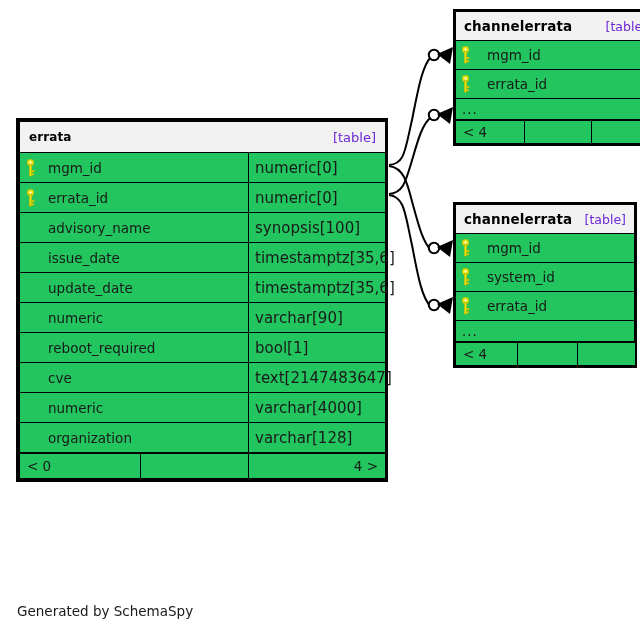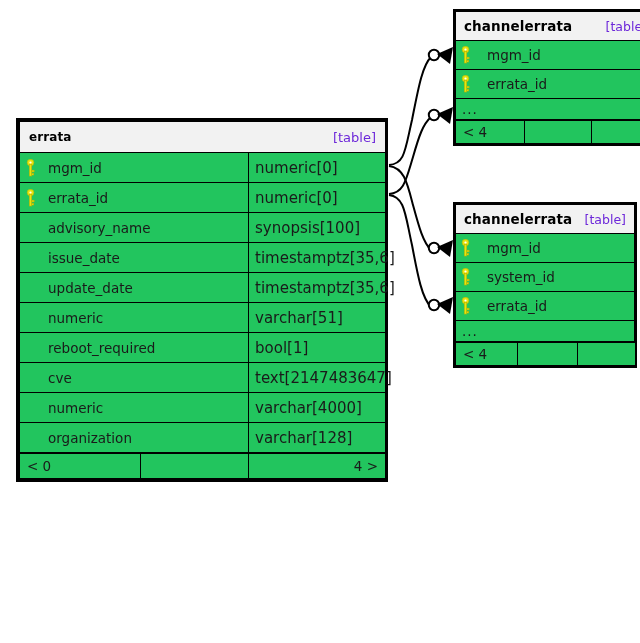--- a/index.html
+++ b/index.html
@@ -275,21 +275,21 @@
           </td>
           <td class="col-type">timestamptz[35,6]</td>
         </tr>
         <tr>
           <td class="col-name">
             <div class="cn-inner">
                 <span class="keyslot"></span>
               <span class="col-label">numeric</span>
               </div>
           </td>
-          <td class="col-type">varchar[51]</td>
+          <td class="col-type">varchar[90]</td>
         </tr>
         <tr>
           <td class="col-name">
             <div class="cn-inner">
                 <span class="keyslot"></span>
               <span class="col-label">reboot_required</span>
               </div>
           </td>
           <td class="col-type">bool[1]</td>
         </tr>
@@ -486,14 +486,15 @@
       <tbody>
         <tr>
           <td class="foot-cell foot-left">&lt; 4</td>
           <td class="foot-cell"></td>
           <td class="foot-cell foot-right"></td>
         </tr>
       </tbody>
     </table>
   </div>
 
+  <div id="caption">Generated by SchemaSpy</div>
 
 </div>
 
 </body></html>

